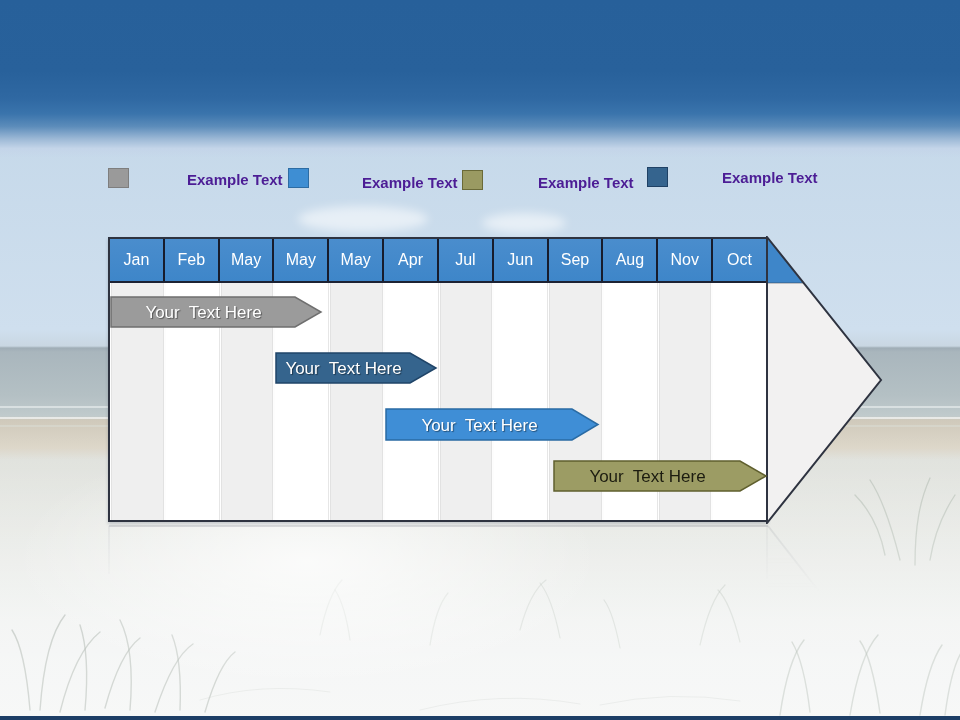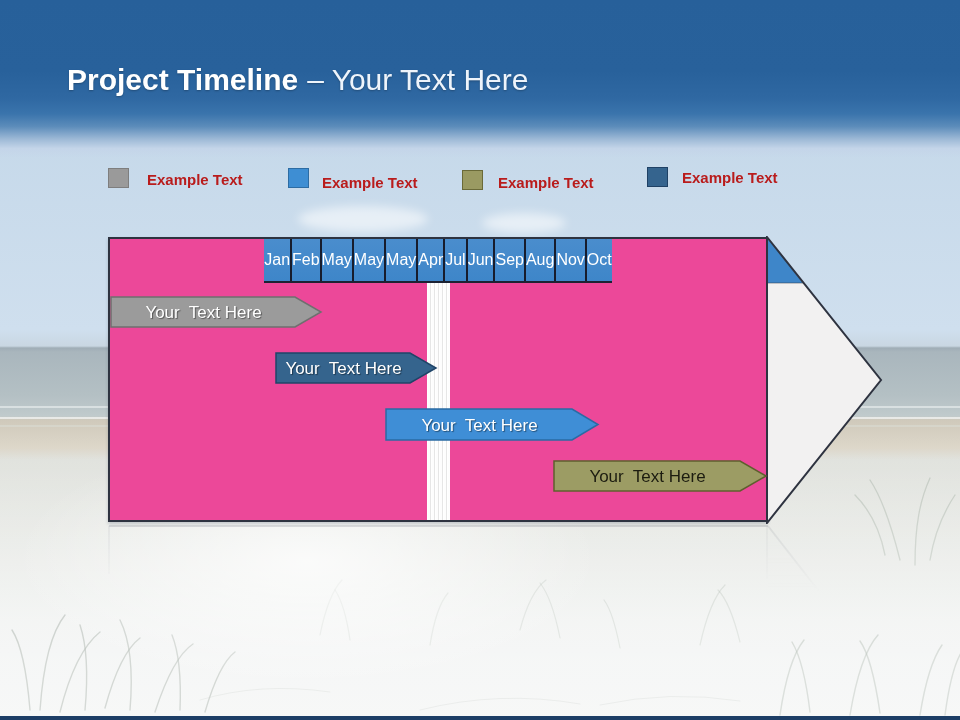--- a/index.html
+++ b/index.html
@@ -43,26 +43,26 @@
     text-shadow:0 1px 2px rgba(0,0,0,.25);}
   .slide-title .t-bold{font-weight:700;}
   .slide-title .t-rest{font-weight:400;color:#eef4fb;margin-left:9px;}
 
   .bottom-strip{position:absolute;left:0;bottom:0;width:960px;height:4px;
     background:#1d3e66;z-index:6;}
 
   
   .legend-item{position:absolute;z-index:5;}
   .swatch{position:absolute;width:21px;height:20px;border:1px solid #777;}
-  .legend-label{position:absolute;font-size:15px;font-weight:700;color:#b91c1c;white-space:nowrap;}
+  .legend-label{position:absolute;font-size:15px;font-weight:700;color:#4c1d95;white-space:nowrap;margin-left:40px;}
 
   
   .tl-table{position:absolute;left:108px;top:237px;width:660px;height:285px;
     border:2px solid #2e3340;z-index:5;display:flex;flex-direction:column;
-    background:#ec4899;box-shadow:0 2px 3px rgba(60,70,90,.25);align-items:center;}
+    background:#ec4899;box-shadow:0 2px 3px rgba(60,70,90,.25);}
   .tl-header{display:flex;height:44px;flex:0 0 44px;
     background:linear-gradient(180deg,#4a8dcd,var(--hdr,#3e86c9));
     border-bottom:2px solid #1c2233;}
   .mcell{flex:1;display:flex;align-items:center;justify-content:center;
     color:#fff;font-size:16px;border-right:2px solid #171c2c;}
   .mcell:last-child{border-right:none;}
   .tl-body{display:flex;flex:1;}
   .bcol{flex:1;background:#fff;border-right:1px solid #e6e6e6;}
   .bcol:nth-child(odd){background:#efefef;border-left:1px solid #fff;border-right:2px solid #fdfdfd;box-shadow:inset -1px 0 0 #e2e2e2, inset 1px 0 0 #e2e2e2;}
   .bcol:last-child{border-right:none;}
@@ -132,23 +132,20 @@
         <path d="M420,250 q80,-20 160,-6"></path>
       <path d="M600,245 q70,-15 140,-4"></path>
     </g>
   </svg>
 
   <div class="bg-wash"></div>
   <div class="cloud cloud1"></div>
   <div class="cloud cloud2"></div>
 
   <div class="header-band"></div>
-  <div class="slide-title">
-    <span class="t-bold">Project Timeline</span><span class="t-rest">– Your Text Here</span>
-  </div>
 
   <div class="legend-item" style="left:0;top:0">
     <span class="swatch" style="left: 108px; top: 168px; background: rgb(154, 154, 154); border-color: rgb(126, 126, 126);"></span>
     <span class="legend-label" style="left:147px;top:171px">Example Text</span>
   </div>
   <div class="legend-item" style="left:0;top:0">
     <span class="swatch" style="left: 288px; top: 168px; background: rgb(62, 142, 211); border-color: rgb(45, 108, 163);"></span>
     <span class="legend-label" style="left:322px;top:174px">Example Text</span>
   </div>
   <div class="legend-item" style="left:0;top:0">

